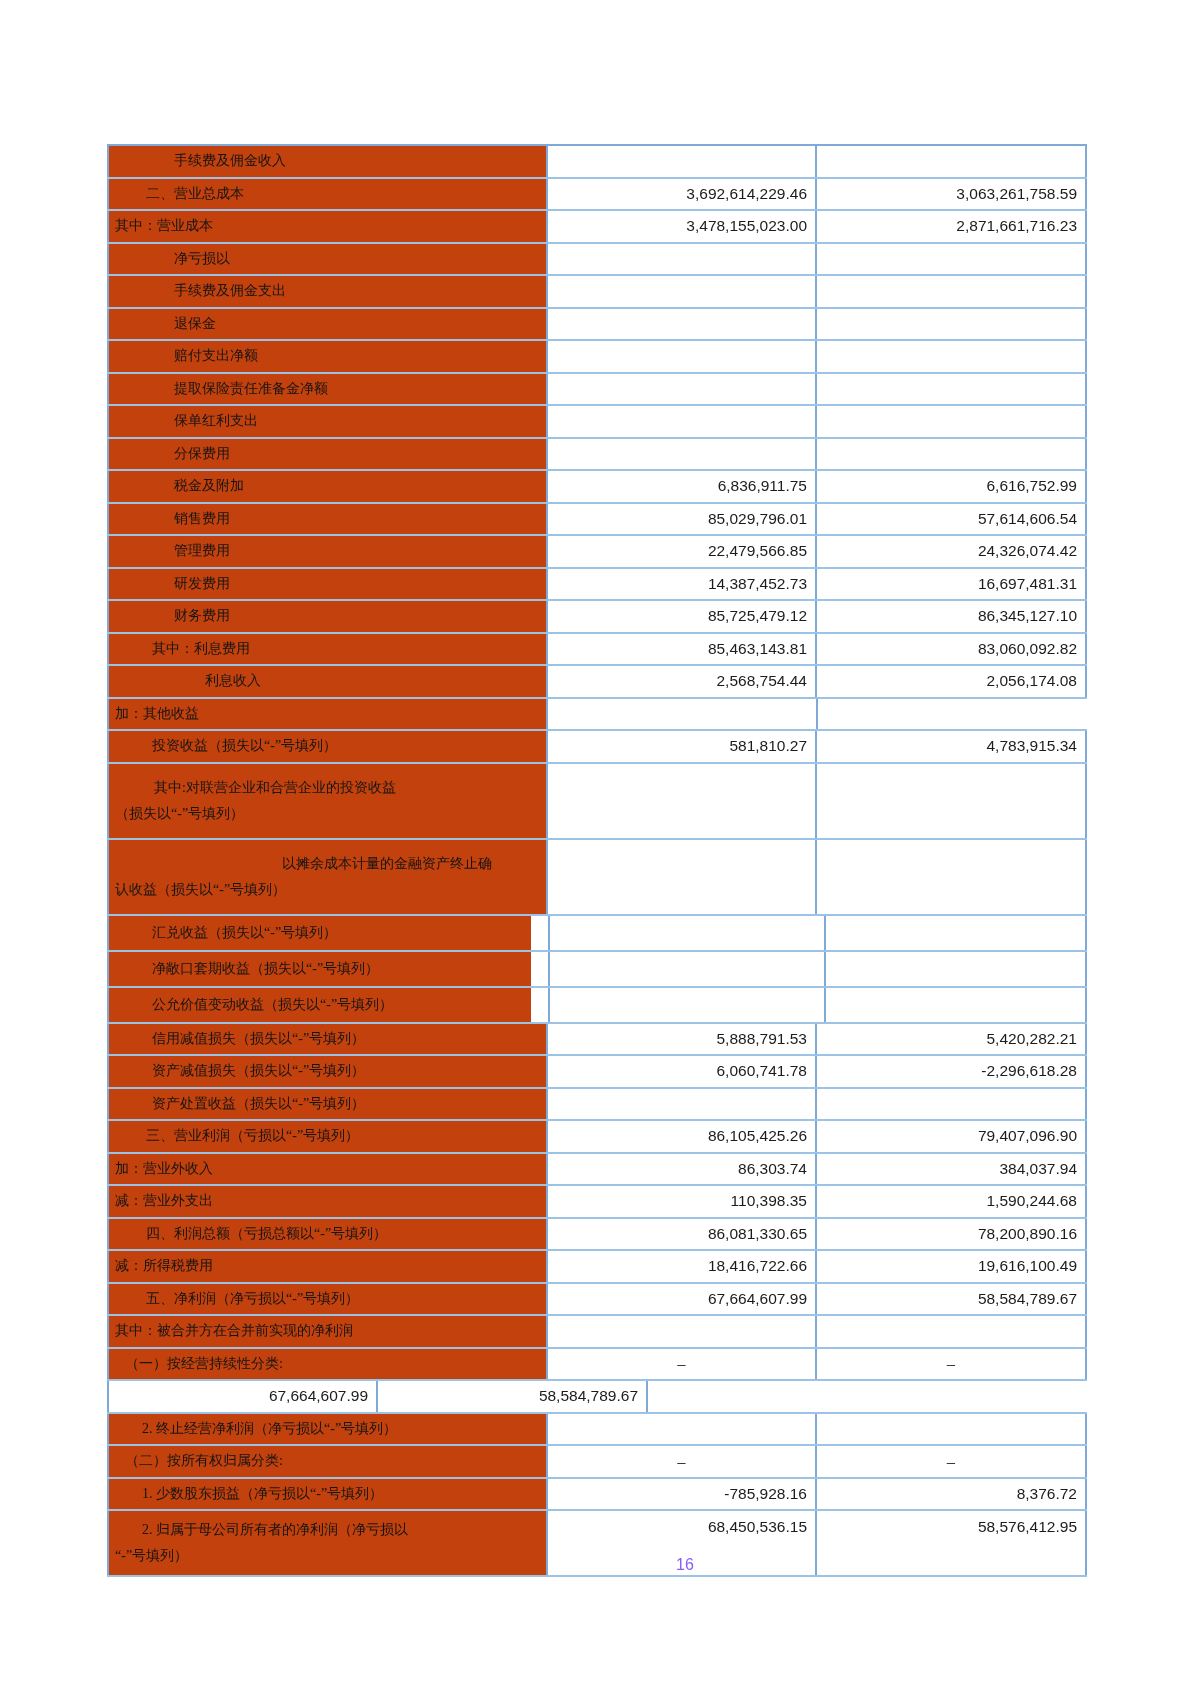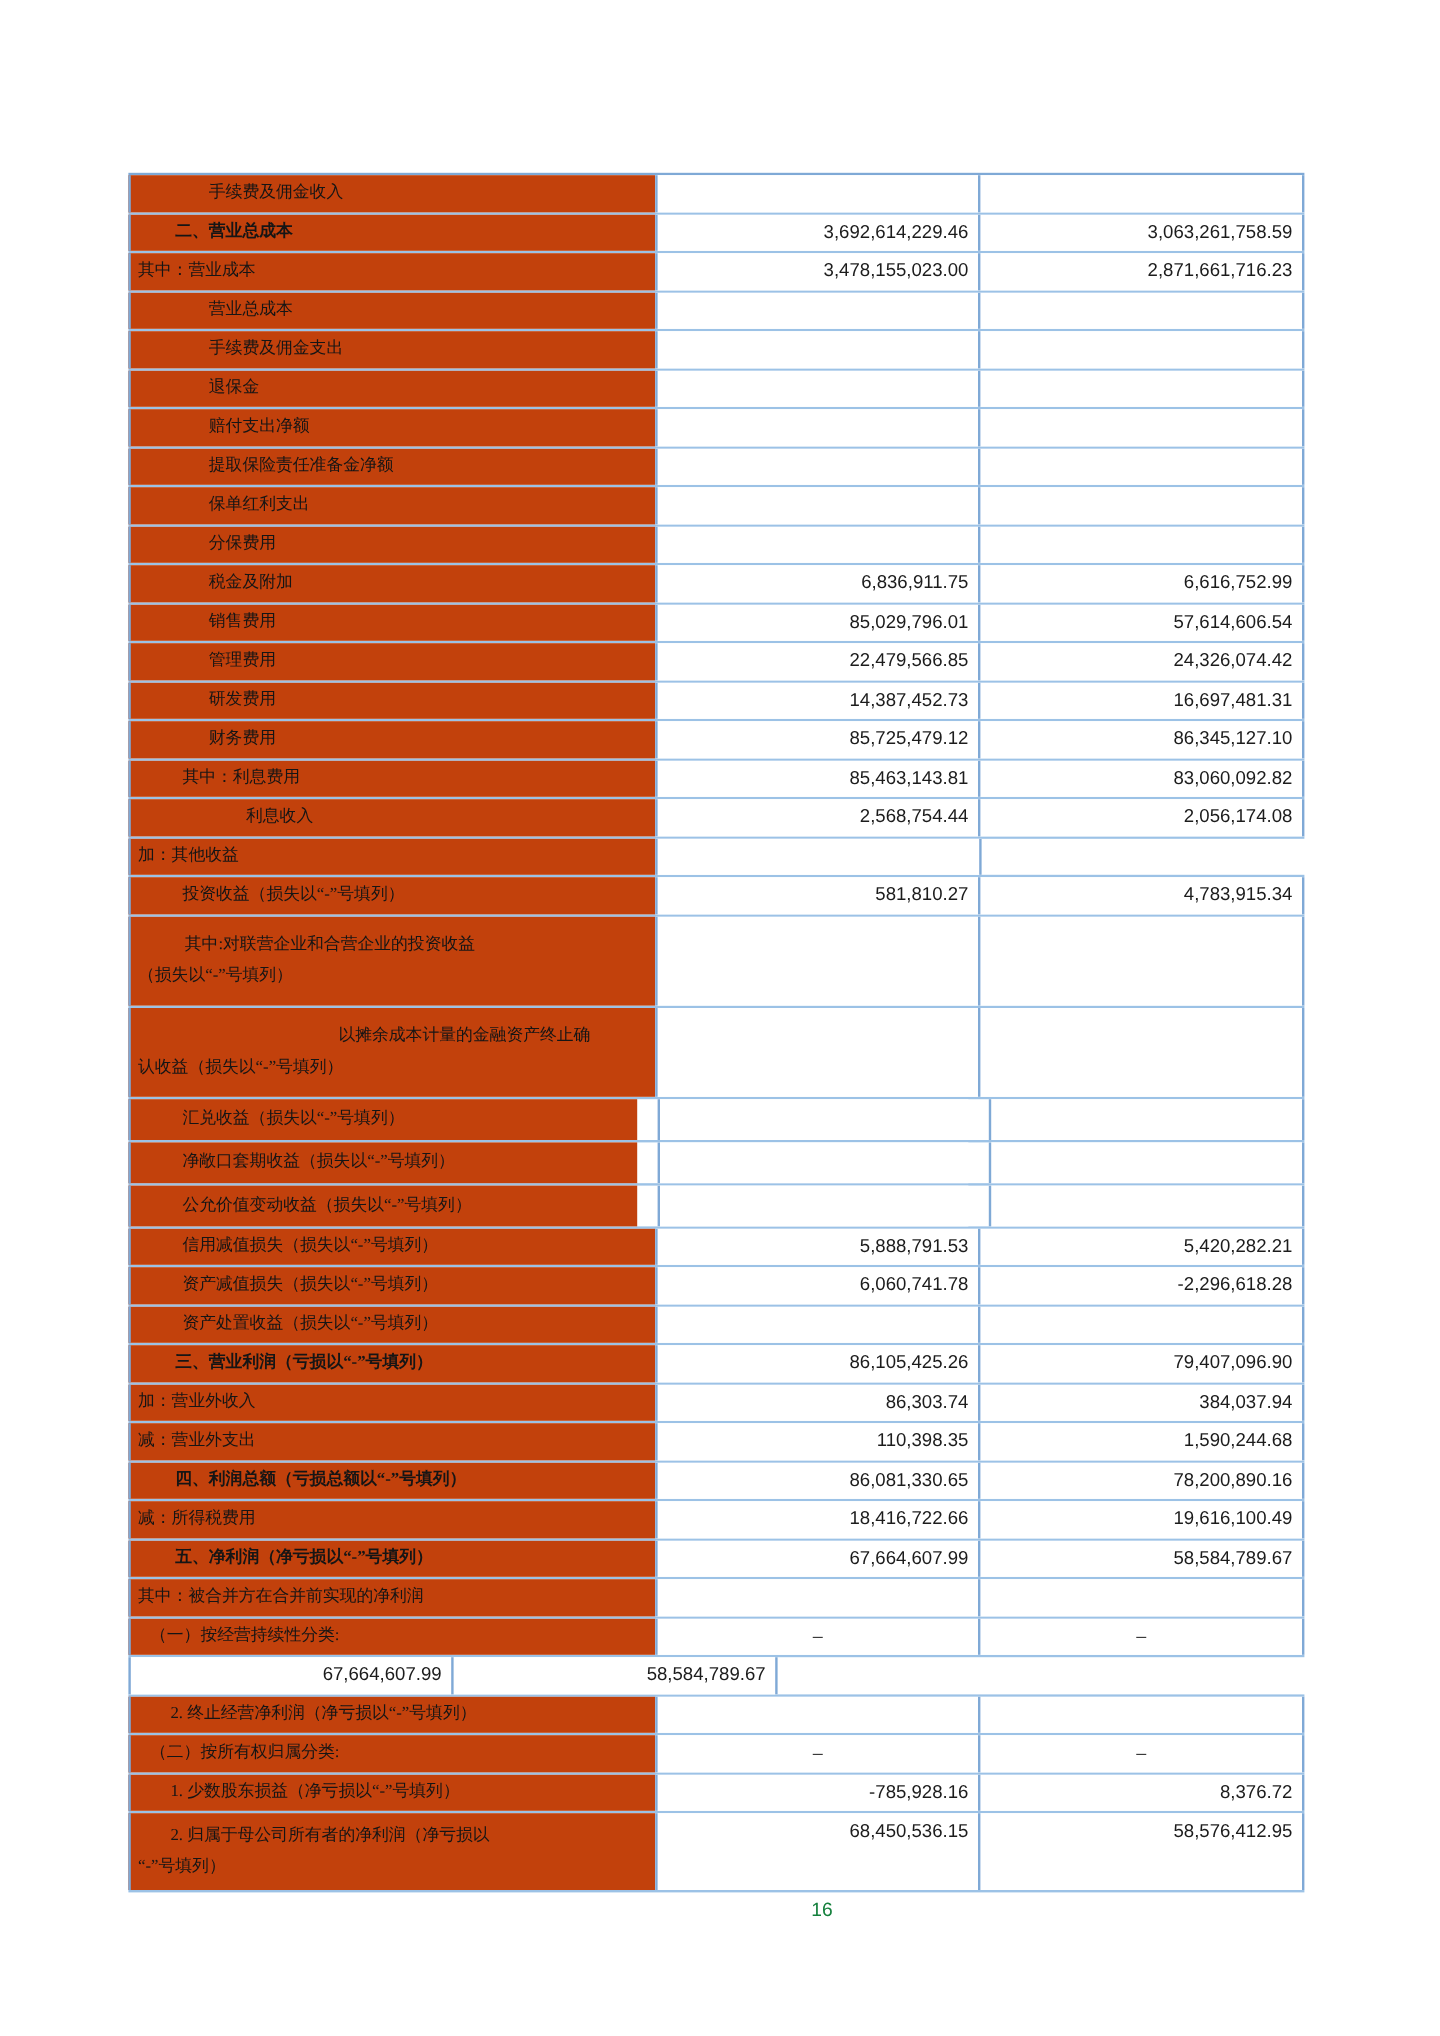--- a/index.html
+++ b/index.html
@@ -24,26 +24,26 @@
   .l1, .l2 { display: block; white-space: nowrap; }
   .ind8  .l1 { margin-left: 2px; }
   .ind16 .l1 { margin-left: 10px; }
   .ind33 .l1 { margin-left: 27px; }
   .ind43 .l1 { margin-left: 37px; }
   .ind65 .l1 { margin-left: 59px; }
   .ind125 .l1 { margin-left: 90px; }
   .wrap-a .l1 { margin-left: 39px; }
   .wrap-b .l1 { margin-left: 167px; }
   .wrap-c .l1 { margin-left: 27px; }
-  .bold .c1 { font-weight: 700; padding-left: 35px; }
+  .bold .c1 { font-weight: 400; padding-left: 35px; }
   .center-vals .c2, .center-vals .c3 { justify-content: center; padding-right: 0;
         font-size: 15px; color: #3a3a3a; }
   .d66 .c2, .d66 .c3 { align-items: flex-start; padding-top: 7px; }
   .pagenum { position: absolute; left: 560px; top: 1556px; width: 250px; text-align: center;
-        font-family: "Liberation Sans", "DejaVu Sans", sans-serif; font-size: 16px; color: #15803d; margin-top: 28px; }
+        font-family: "Liberation Sans", "DejaVu Sans", sans-serif; font-size: 16px; color: #8b5cf6; }
 </style>
 </head>
 <body>
 
 <div class="page">
   <div class="tbl">
 
     <div class="row ind65">
         <div class="c1">
           <span class="l1">手续费及佣金收入</span>
@@ -63,21 +63,21 @@
     <div class="row ind6">
         <div class="c1">
           <span class="l1">其中：营业成本</span>
           <span class="l2"></span>
         </div>
         <div class="c2">3,478,155,023.00</div>
         <div class="c3">2,871,661,716.23</div>
       </div>
     <div class="row ind65">
         <div class="c1">
-          <span class="l1">营业总成本</span>
+          <span class="l1">净亏损以</span>
           <span class="l2"></span>
         </div>
         <div class="c2"></div>
         <div class="c3"></div>
       </div>
     <div class="row ind65">
         <div class="c1">
           <span class="l1">手续费及佣金支出</span>
           <span class="l2"></span>
         </div>

